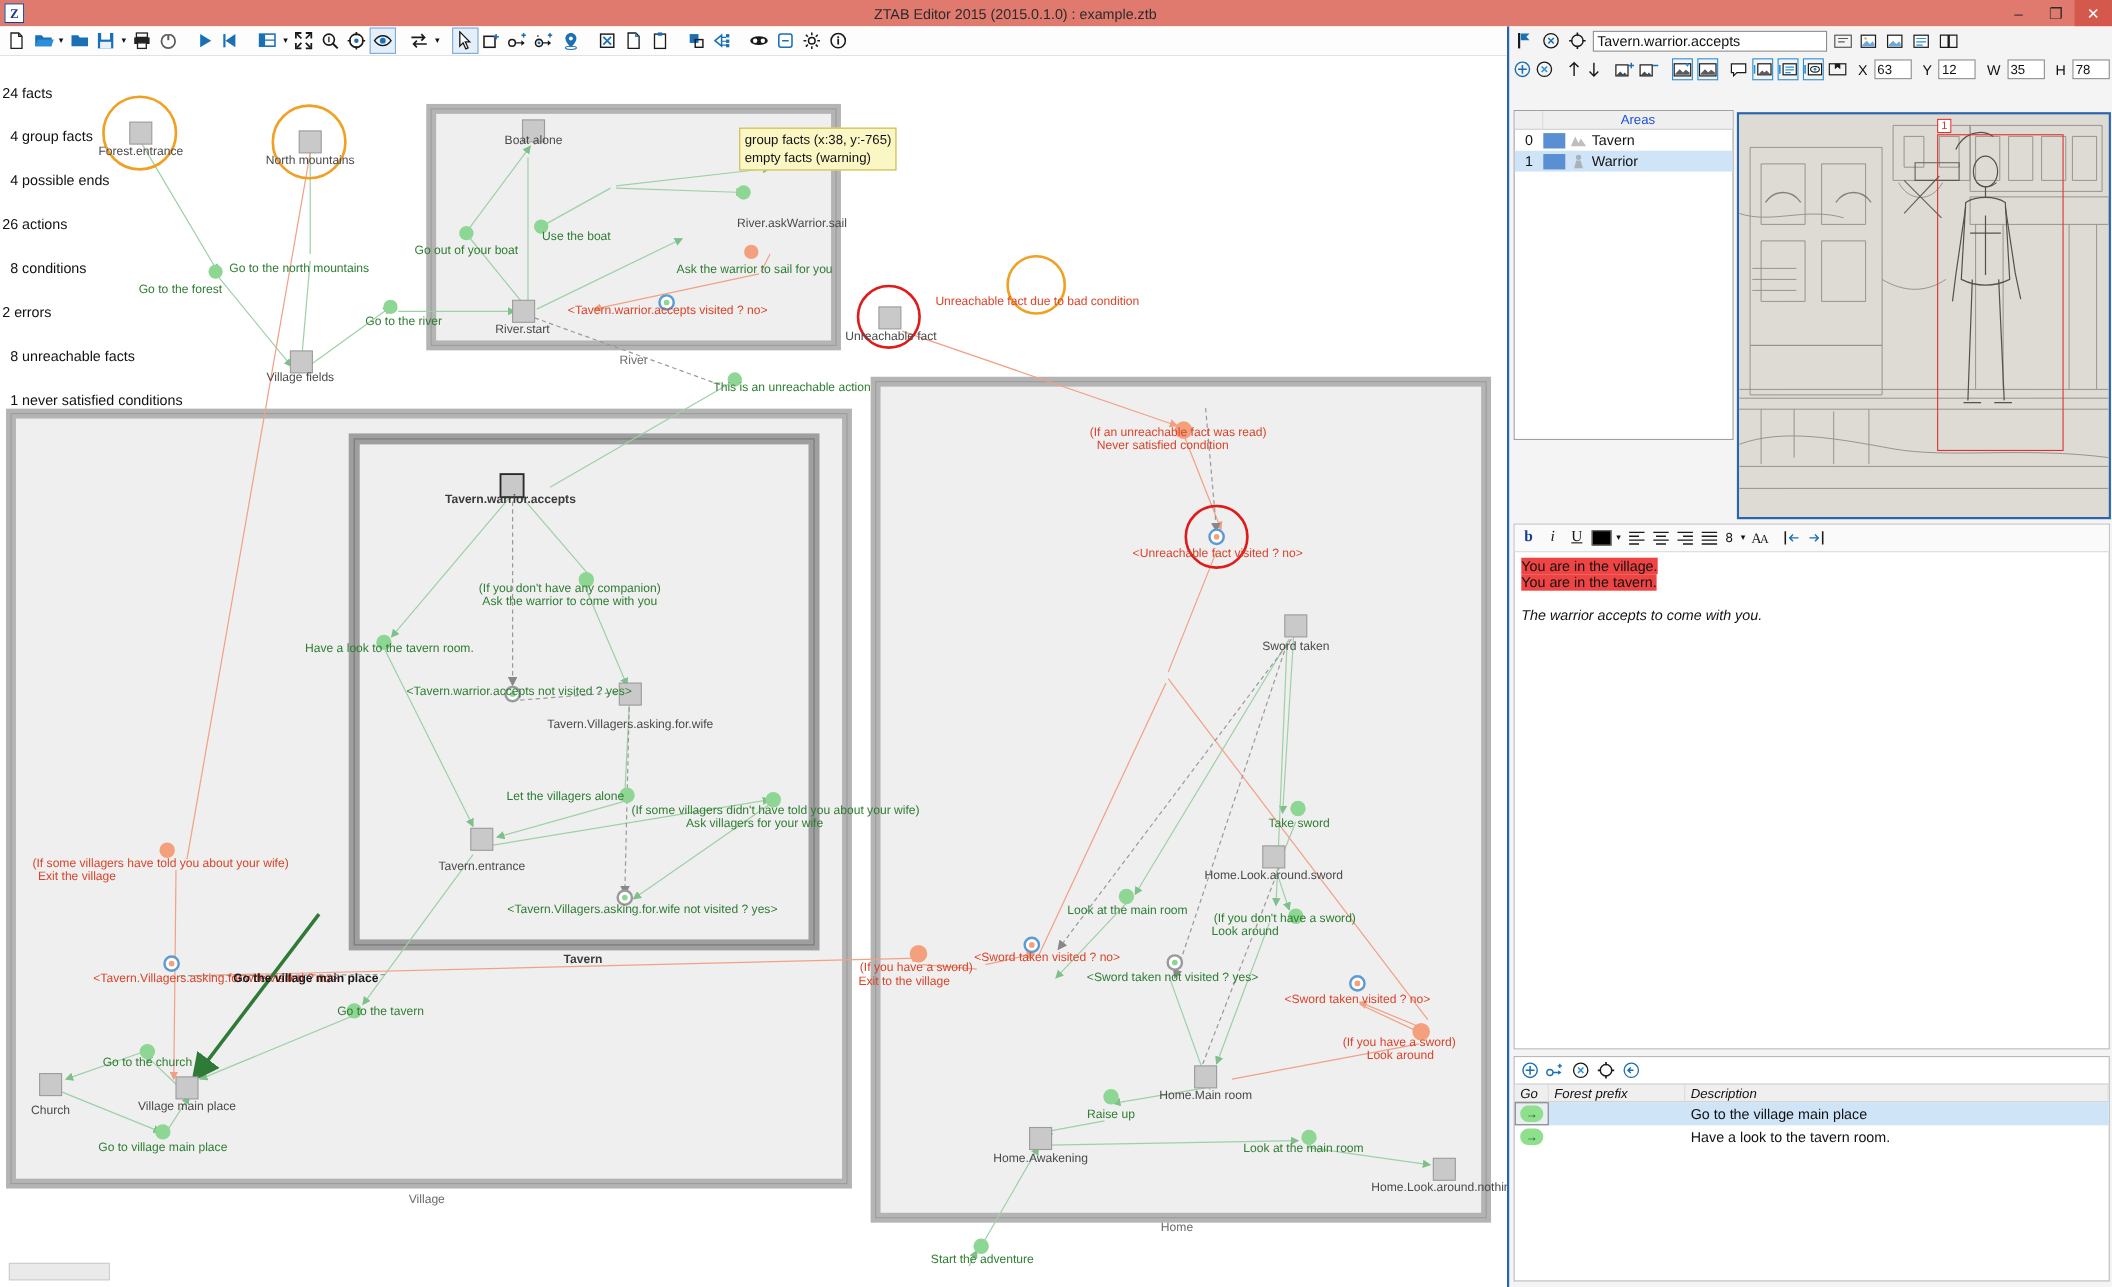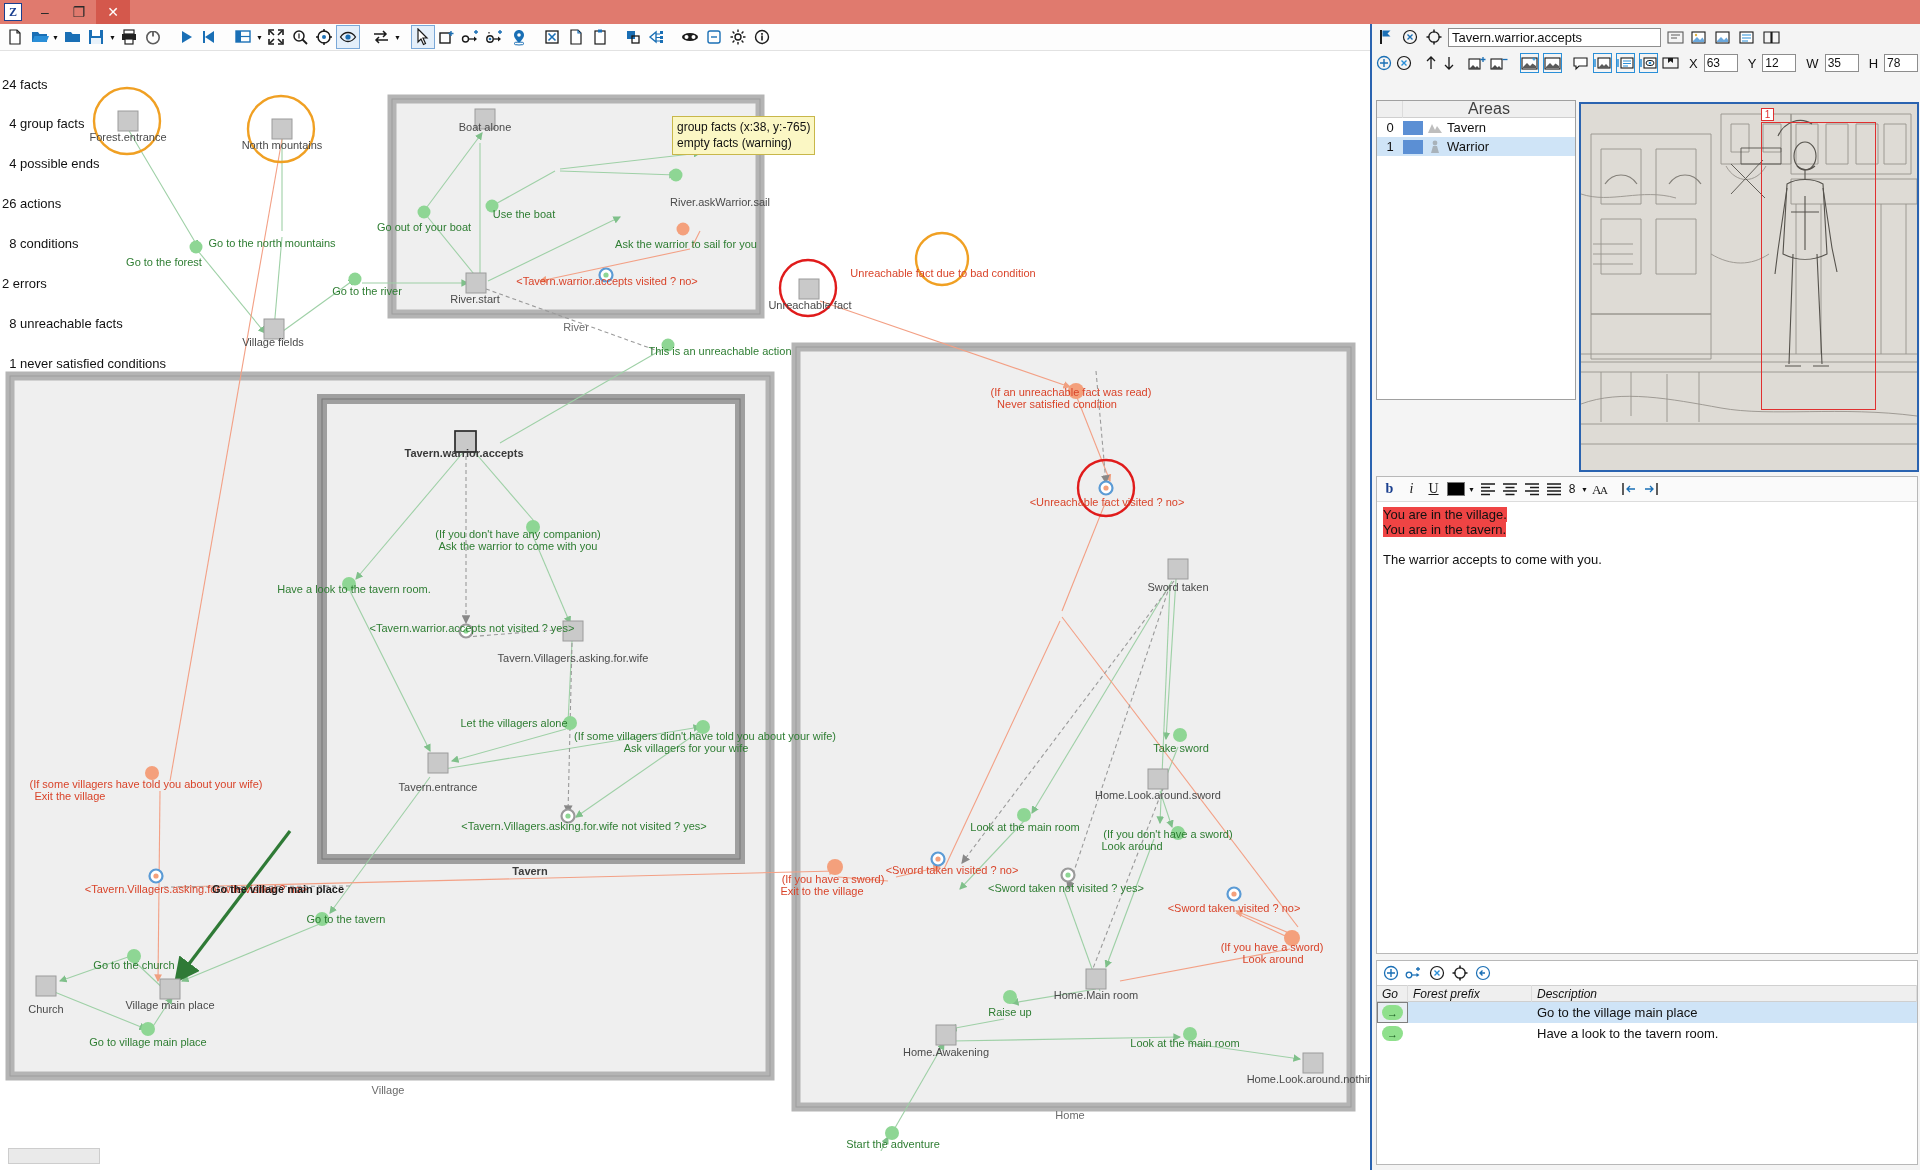--- a/index.html
+++ b/index.html
@@ -103,21 +103,21 @@
     font-family:"Liberation Sans", sans-serif; font-size:12px; padding:0 2px; color:#111;
   }
 
   
   #areaswrap {
     position:absolute; left:4px; top:76px; width:200px; height:300px;
     background:#fff; border:1px solid #a0a0a0;
   }
   #areashdr {
     display:flex; height:17px; background:#efefef; border-bottom:1px solid #cfcfcf;
-    font-size:16px; color:#404040; align-items:center;
+    font-size:12px; color:#1d4ed8; align-items:center;
   }
   #areashdr .c0 { width:26px; border-right:1px solid #dcdcdc; height:17px; }
   #areashdr .c1 { flex:1; text-align:center; }
   .arow { display:flex; height:19px; align-items:center; font-size:13px; color:#111; }
   .arow.sel { background:#cfe4f7; }
   .arow .idx { width:26px; text-align:center; color:#111; }
   .arow .swatch { width:20px; height:14px; background:#5b8fd4; margin-right:4px; }
   .arow .thumb { width:16px; height:15px; margin-right:4px; opacity:.55; }
 
   
@@ -147,21 +147,21 @@
   .etb { width:21px; height:21px; display:flex; align-items:center; justify-content:center;
          font-size:14px; color:#1a1a1a; }
   .etb.b { font-weight:bold; color:#1a3f8f; font-family:"Liberation Serif", serif; }
   .etb.i { font-style:italic; font-family:"Liberation Serif", serif; }
   .etb.u { text-decoration:underline; font-family:"Liberation Serif", serif; }
   .colorbox { width:18px; height:14px; background:#000; border:1px solid #777; }
   .etbcaret { width:9px; font-size:7px; color:#111; display:flex; align-items:center; justify-content:center; height:21px;}
   .fsize { font-size:12px; color:#111; width:14px; text-align:center; }
   #editorbody { padding:6px 6px; font-size:13px; color:#111; line-height:14.5px; }
   #editorbody .hl { background:#ef4444; display:inline; }
-  #editorbody .para2 { margin-top:16px; }
+  #editorbody .para2 { margin-top:16px; font-style:italic; }
 
   
   #tablewrap {
     position:absolute; left:4px; top:936px; width:542px; height:205px;
     background:#ffffff; border:1px solid #b8b8b8;
   }
   #tabletb { display:flex; align-items:center; height:24px; gap:3px; padding-left:4px; }
   #tablehdr {
     display:flex; height:17px; background:#efefef; border-top:1px solid #d0d0d0;
     border-bottom:1px solid #cfcfcf; font-size:12px; color:#111; align-items:center;
@@ -188,20 +188,21 @@
   .glabel.red { fill:#d9442a; }
   .glabel.dark { fill:#3a3a3a; }
   .glabel.bold { font-weight:bold; fill:#1a1a1a; }
   .garea-name { font-size:11px; fill:#6a6a6a; }
 </style>
 </head>
 <body>
 
 <div id="titlebar">
   <div class="appicon">Z</div>
+  <div class="title">ZTAB Editor 2015 (2015.0.1.0) : example.ztb</div>
   <div class="wbtns">
     <div class="wbtn">–</div>
     <div class="wbtn">❐</div>
     <div class="wbtn close">✕</div>
   </div>
 </div>
 
 <div id="toolbar">
   <div class="tb">
       <svg width="18" height="18" viewBox="0 0 18 18">

